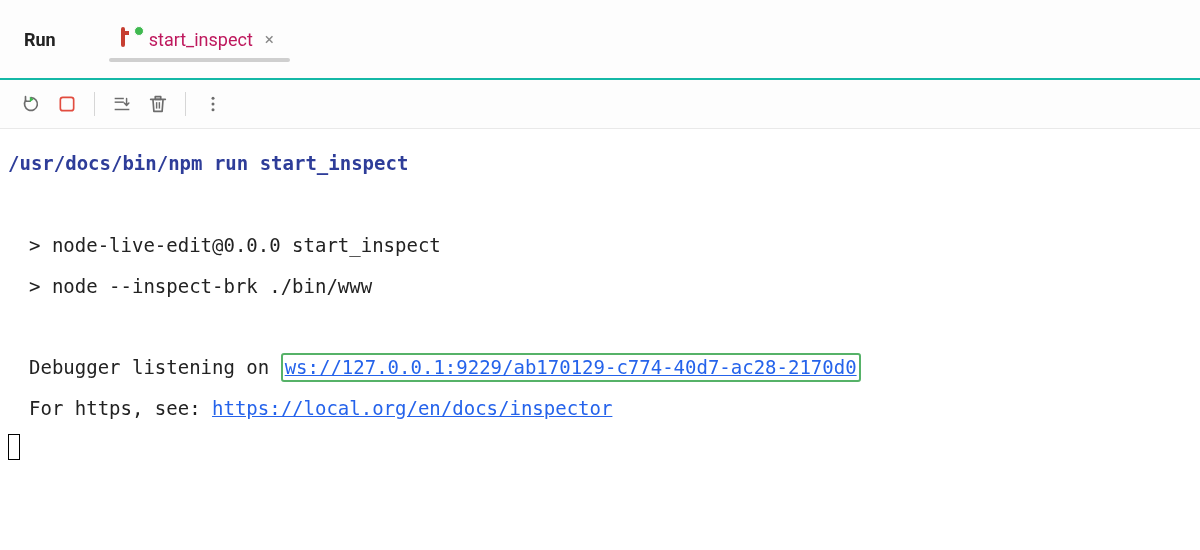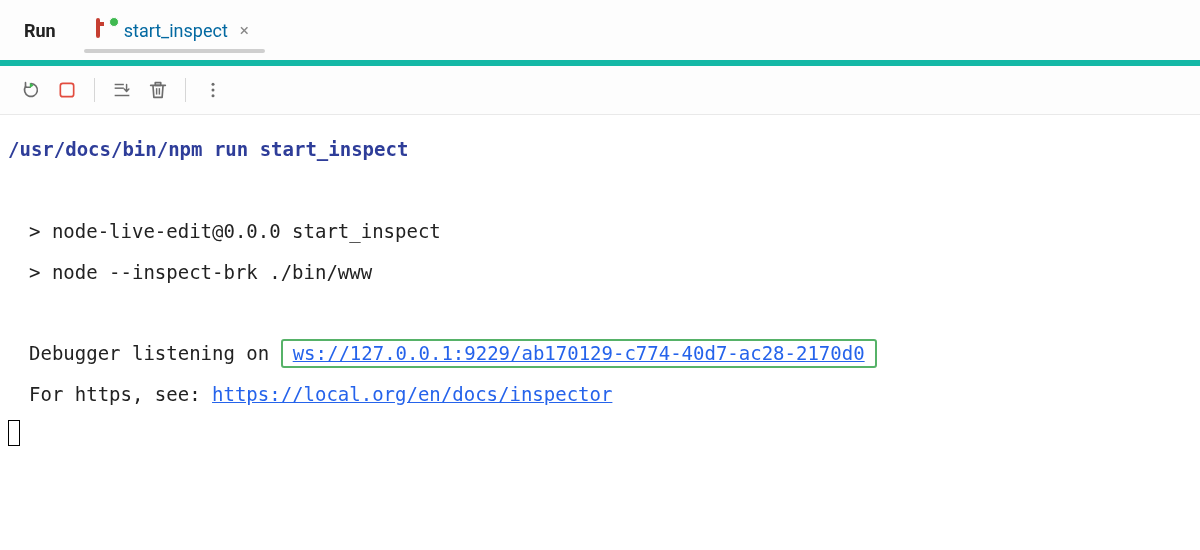--- a/index.html
+++ b/index.html
@@ -9,23 +9,24 @@
       color: #000;
       background: #fff;
       width: 1200px;
       height: 550px;
       overflow: hidden;
     }
     .tab-row {
       display: flex;
       align-items: center;
       height: 44px;
-      border-bottom: 6px solid #14b8a6;
+      border-bottom: 2px solid #14b8a6;
       background: #fdfdfd;
-      padding: 8px 10px;
+      padding: 17px 10px;
+      gap: 25px;
     }
     .run-label {
       font-weight: 700;
       color: #222;
       font-size: 18px;
       padding: 0 14px;
       height: 100%;
       display: flex;
       align-items: center;
     }
@@ -74,21 +75,21 @@
       top: -3px;
       right: -3px;
       width: 8px;
       height: 8px;
       background: #3fb950;
       border-radius: 50%;
       border: 1px solid #fff;
     }
     .tab-title {
       font-size: 18px;
-      color: #0369a1;
+      color: #be185d;
     }
     .tab-close {
       font-size: 17px;
       color: #888;
       padding: 0 4px;
       cursor: pointer;
       line-height: 1;
     }
     .toolbar-row {
       display: flex;
@@ -134,21 +135,21 @@
     .link {
       color: #2563eb;
       text-decoration: underline;
     }
     .ws-link {
       color: #2563eb;
       text-decoration: underline;
     }
     .highlight-box {
       border: 2.5px solid #56b268;
-      padding: 1px 10px;
+      padding: 1px 2px;
       border-radius: 3px;
       display: inline-block;
       line-height: 1.2;
     }
     .cursor-box {
       display: inline-block;
       width: 10px;
       height: 24px;
       border: 1.5px solid #000;
       vertical-align: text-bottom;

